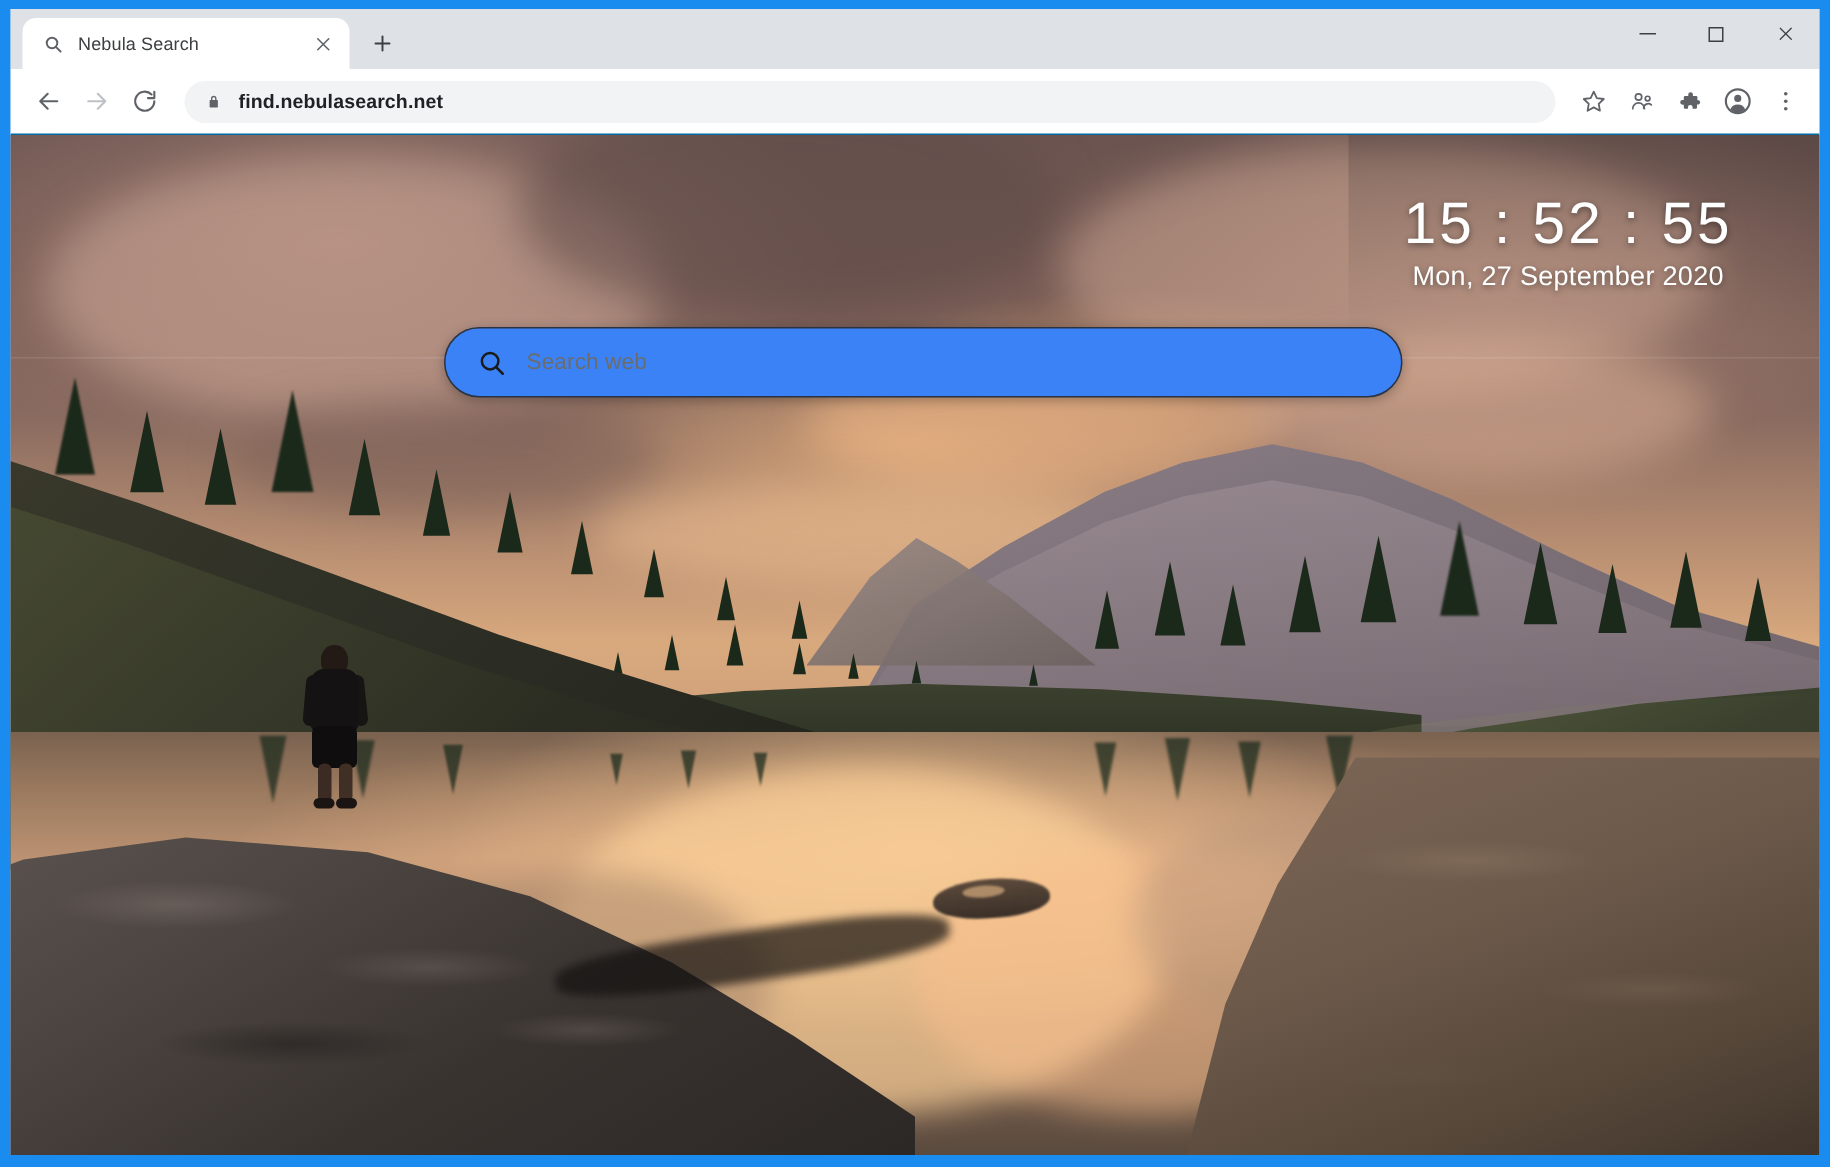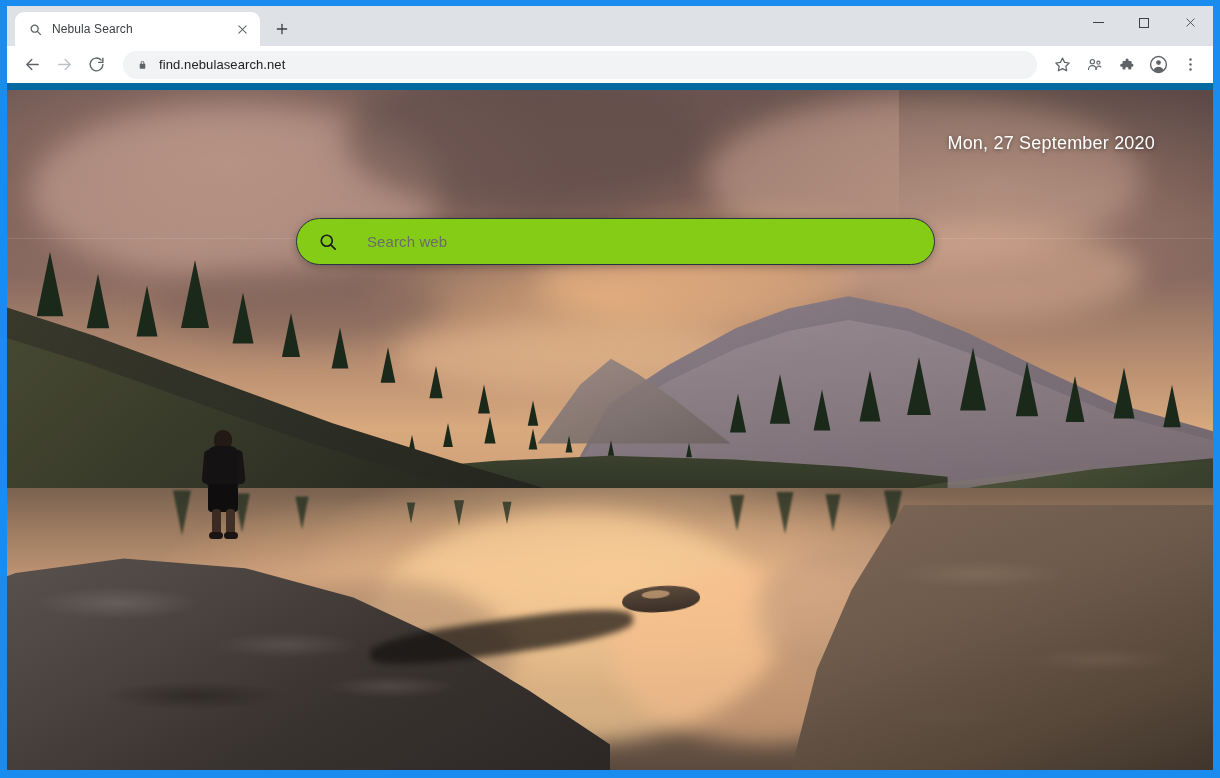--- a/index.html
+++ b/index.html
@@ -31,21 +31,21 @@
     height: 40px;
     background: #dee1e6;
     display: flex;
     align-items: flex-end;
     padding-left: 8px;
   }
   .tab {
     position: relative;
     display: flex;
     align-items: center;
-    width: 245px;
+    width: 218px;
     height: 34px;
     background: #ffffff;
     border-radius: 9px 9px 0 0;
     padding: 0 8px 0 12px;
     gap: 9px;
     cursor: default;
   }
   .tab-favicon {
     width: 16px; height: 16px;
     flex: 0 0 16px;
@@ -92,21 +92,22 @@
   .wc-max { width: 10px; height: 10px; border: 1px solid #3c4043; }
 
   
   .toolbar {
     height: 44px;
     background: #ffffff;
     display: flex;
     align-items: center;
     padding: 0 8px 0 10px;
     gap: 2px;
-    border-bottom: 7px solid #0369a1;
+    border-bottom: 1px solid #0369a1;
+    font-weight: bold;
   }
   .tb-btn {
     width: 30px; height: 30px;
     border-radius: 50%;
     display: flex; align-items: center; justify-content: center;
     color: #5f6368;
     flex: 0 0 auto;
   }
   .tb-btn.disabled { color: #bdc1c6; }
   .omnibox {
@@ -368,27 +369,27 @@
     font-weight: 400;
     letter-spacing: .2px;
     margin-top: 3px;
     white-space: nowrap;
   }
 
   .searchbar {
     position: absolute;
     left: 289px; top: 128px;
     width: 639px; height: 47px;
-    background: #84cc16;
+    background: #3b82f6;
     border: 1px solid #2a3344;
     border-radius: 24px;
     display: flex;
     align-items: center;
     padding: 0 18px 0 20px;
-    gap: 28px;
+    gap: 12px;
     box-shadow: 0 2px 8px rgba(0,0,0,.28);
   }
   .search-icon-wrap {
     flex: 0 0 22px;
     display: flex; align-items: center; justify-content: center;
     color: #1b1b1b;
   }
   .search-input {
     flex: 1 1 auto;
     border: none;
@@ -620,20 +621,21 @@
           <span class="p-shoeL"></span>
           <span class="p-shoeR"></span>
         </div>
 
         <div class="clock-panel"></div>
       </div>
 
       <div class="hairline"></div>
 
       <div class="clock-widget">
+        <div class="clock-time">15 : 52 : 55</div>
         <div class="clock-date">Mon, 27 September 2020</div>
       </div>
 
       <div class="searchbar">
         <span class="search-icon-wrap">
           <svg width="20" height="20" viewBox="0 0 24 24" fill="none" stroke="currentColor" stroke-width="2" stroke-linecap="round">
             <circle cx="10.5" cy="10.5" r="6.6"></circle>
               <line x1="15.4" y1="15.4" x2="20.6" y2="20.6"></line>
           </svg>
         </span>

